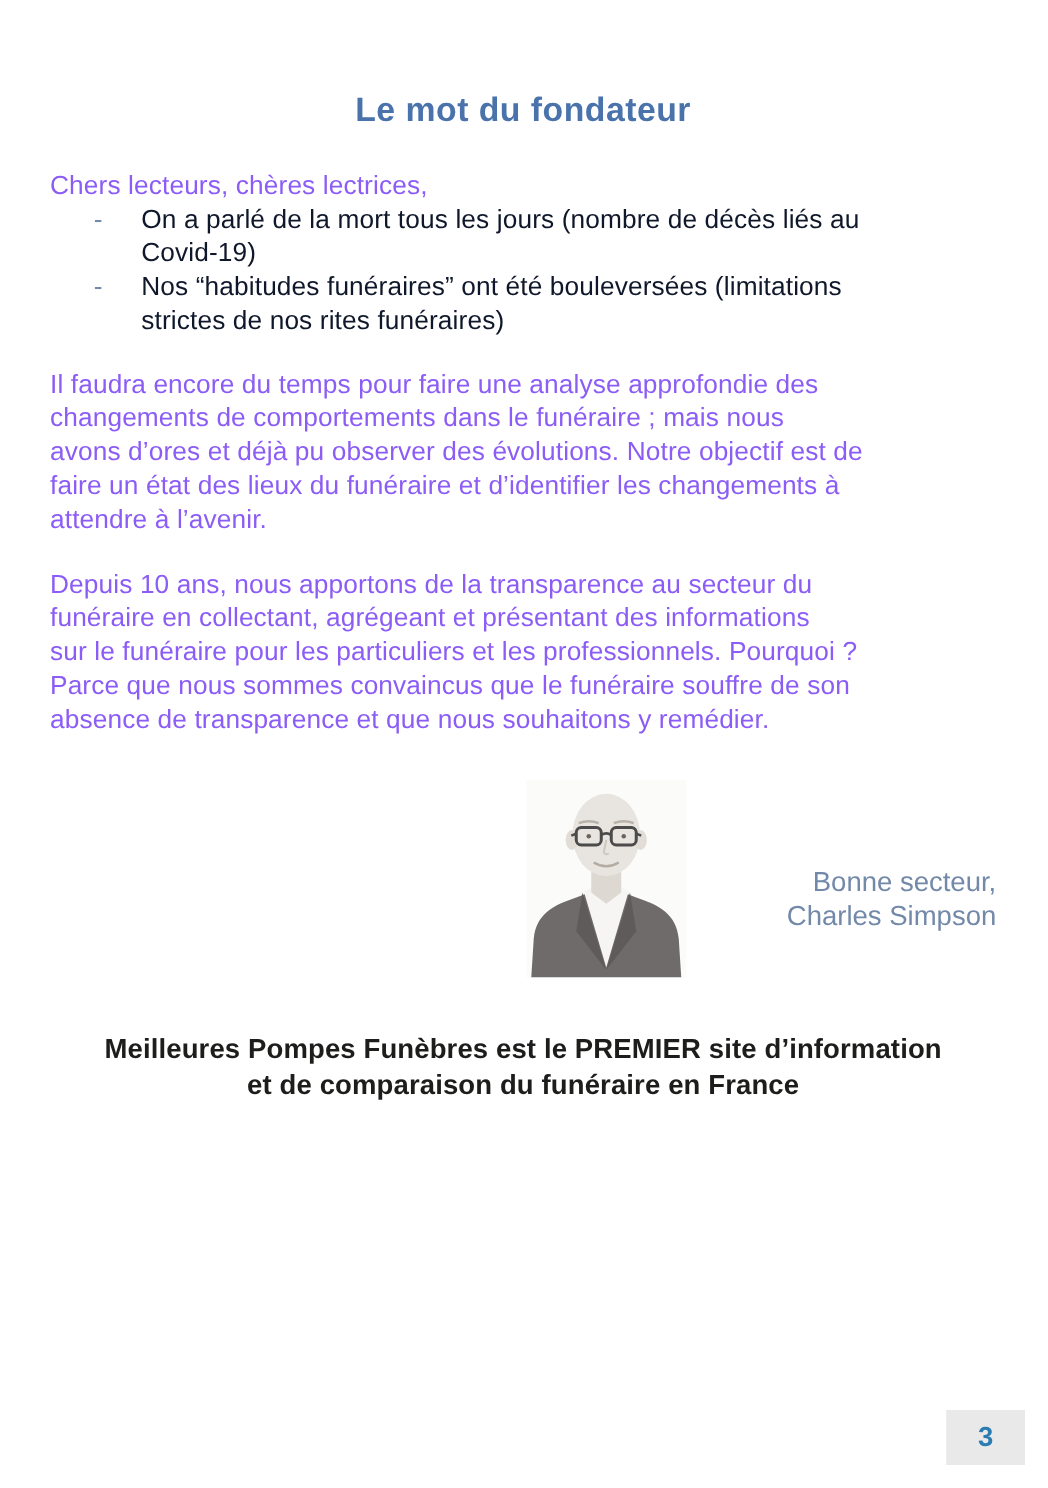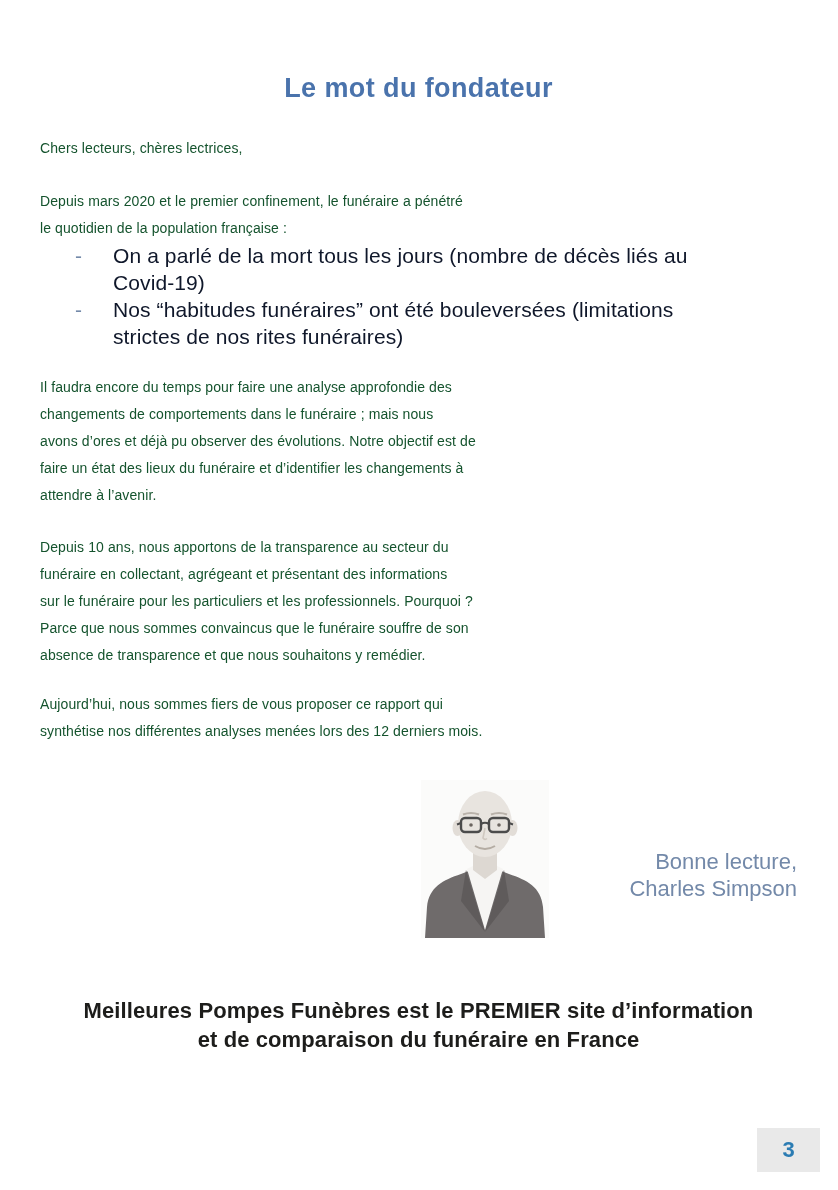--- a/index.html
+++ b/index.html
@@ -20,22 +20,22 @@
     margin-top: 72px;
     text-align: center;
     font-size: 27px;
     line-height: 32px;
     font-weight: 700;
     letter-spacing: 0.4px;
     color: #4a73ac;
   }
 
   .para {
-    color: #14532d;
-    font-size: 14px;
+    color: #8b5cf6;
+    font-size: 21px;
     line-height: 27px;
     white-space: pre-line;
     letter-spacing: 0.1px;
   }
   .greeting       { margin-top: 31px; }
   .p-intro        { margin-top: 26px; }
   .p-analysis     { margin-top: 24px; }
   .p-transparency { margin-top: 25px; }
   .p-today        { margin-top: 22px; }
   .p-contact      { margin-top: 26px; }
@@ -73,21 +73,21 @@
     flex: 1 1 auto;
     margin-top: 68px;
     text-align: right;
     color: #7389a9;
     font-size: 22px;
     line-height: 27px;
     white-space: pre-line;
   }
 
   .footer-claim {
-    margin-top: 58px;
+    margin-top: 42px;
     text-align: center;
     font-weight: 700;
     color: #1d1d1b;
     font-size: 22px;
     line-height: 29px;
     white-space: pre-line;
     letter-spacing: 0.1px;
   }
 
   .page-badge {
@@ -108,22 +108,20 @@
 </head>
 <body>
 
 <div class="page">
   <div class="content">
 
     <h1 class="title">Le mot du fondateur</h1>
 
     <p class="para greeting">Chers lecteurs, chères lectrices,</p>
 
-    <p class="para p-intro">Depuis mars 2020 et le premier confinement, le funéraire a pénétré
-le quotidien de la population française :</p>
 
     <div class="bullets">
       <div class="bullet">
         <span class="bullet-marker">-</span>
         <span class="bullet-text">On a parlé de la mort tous les jours (nombre de décès liés au
 Covid-19)</span>
       </div>
       <div class="bullet">
         <span class="bullet-marker">-</span>
         <span class="bullet-text">Nos “habitudes funéraires” ont été bouleversées (limitations
@@ -136,22 +134,20 @@
 avons d’ores et déjà pu observer des évolutions. Notre objectif est de
 faire un état des lieux du funéraire et d’identifier les changements à
 attendre à l’avenir.</p>
 
     <p class="para p-transparency">Depuis 10 ans, nous apportons de la transparence au secteur du
 funéraire en collectant, agrégeant et présentant des informations
 sur le funéraire pour les particuliers et les professionnels. Pourquoi ?
 Parce que nous sommes convaincus que le funéraire souffre de son
 absence de transparence et que nous souhaitons y remédier.</p>
 
-    <p class="para p-today">Aujourd’hui, nous sommes fiers de vous proposer ce rapport qui
-synthétise nos différentes analyses menées lors des 12 derniers mois.</p>
 
 
     <div class="photo-row">
       <div class="photo">
         <svg width="128" height="158" viewBox="0 0 128 158" xmlns="http://www.w3.org/2000/svg">
           <rect width="128" height="158" fill="#fbfbfa"></rect>
 
           <path d="M4,158 L6,127 C8,107 22,100 40,94 L58,87 L64,91 L70,87 L88,94 C106,100 120,107 122,127 L124,158 Z" fill="#6f6b6b"></path>
 
           <path d="M46,89 L64,150 L82,89 L74,85 L64,93 L54,85 Z" fill="#f6f5f3"></path>
@@ -175,21 +171,21 @@
           <path d="M40,43 L36,44.5 M88,43 L92,44.5" stroke="#4b4b4b" stroke-width="2" fill="none"></path>
 
           <circle cx="50" cy="45" r="1.8" fill="#6b6560"></circle>
           <circle cx="78" cy="45" r="1.8" fill="#6b6560"></circle>
 
           <path d="M64,48 L62,58 Q64,60.5 66,58.5" stroke="#cfc8c0" stroke-width="1.6" fill="none"></path>
 
           <path d="M54,66 Q64,72 74,66" stroke="#b4aca3" stroke-width="2" fill="none"></path>
         </svg>
       </div>
-      <div class="signature">Bonne lecture,
+      <div class="signature">Bonne secteur,
 Charles Simpson</div>
     </div>
 
     <p class="footer-claim">Meilleures Pompes Funèbres est le PREMIER site d’information
 et de comparaison du funéraire en France</p>
   </div>
 
   <div class="page-badge">
     <span>3</span>
   </div>

